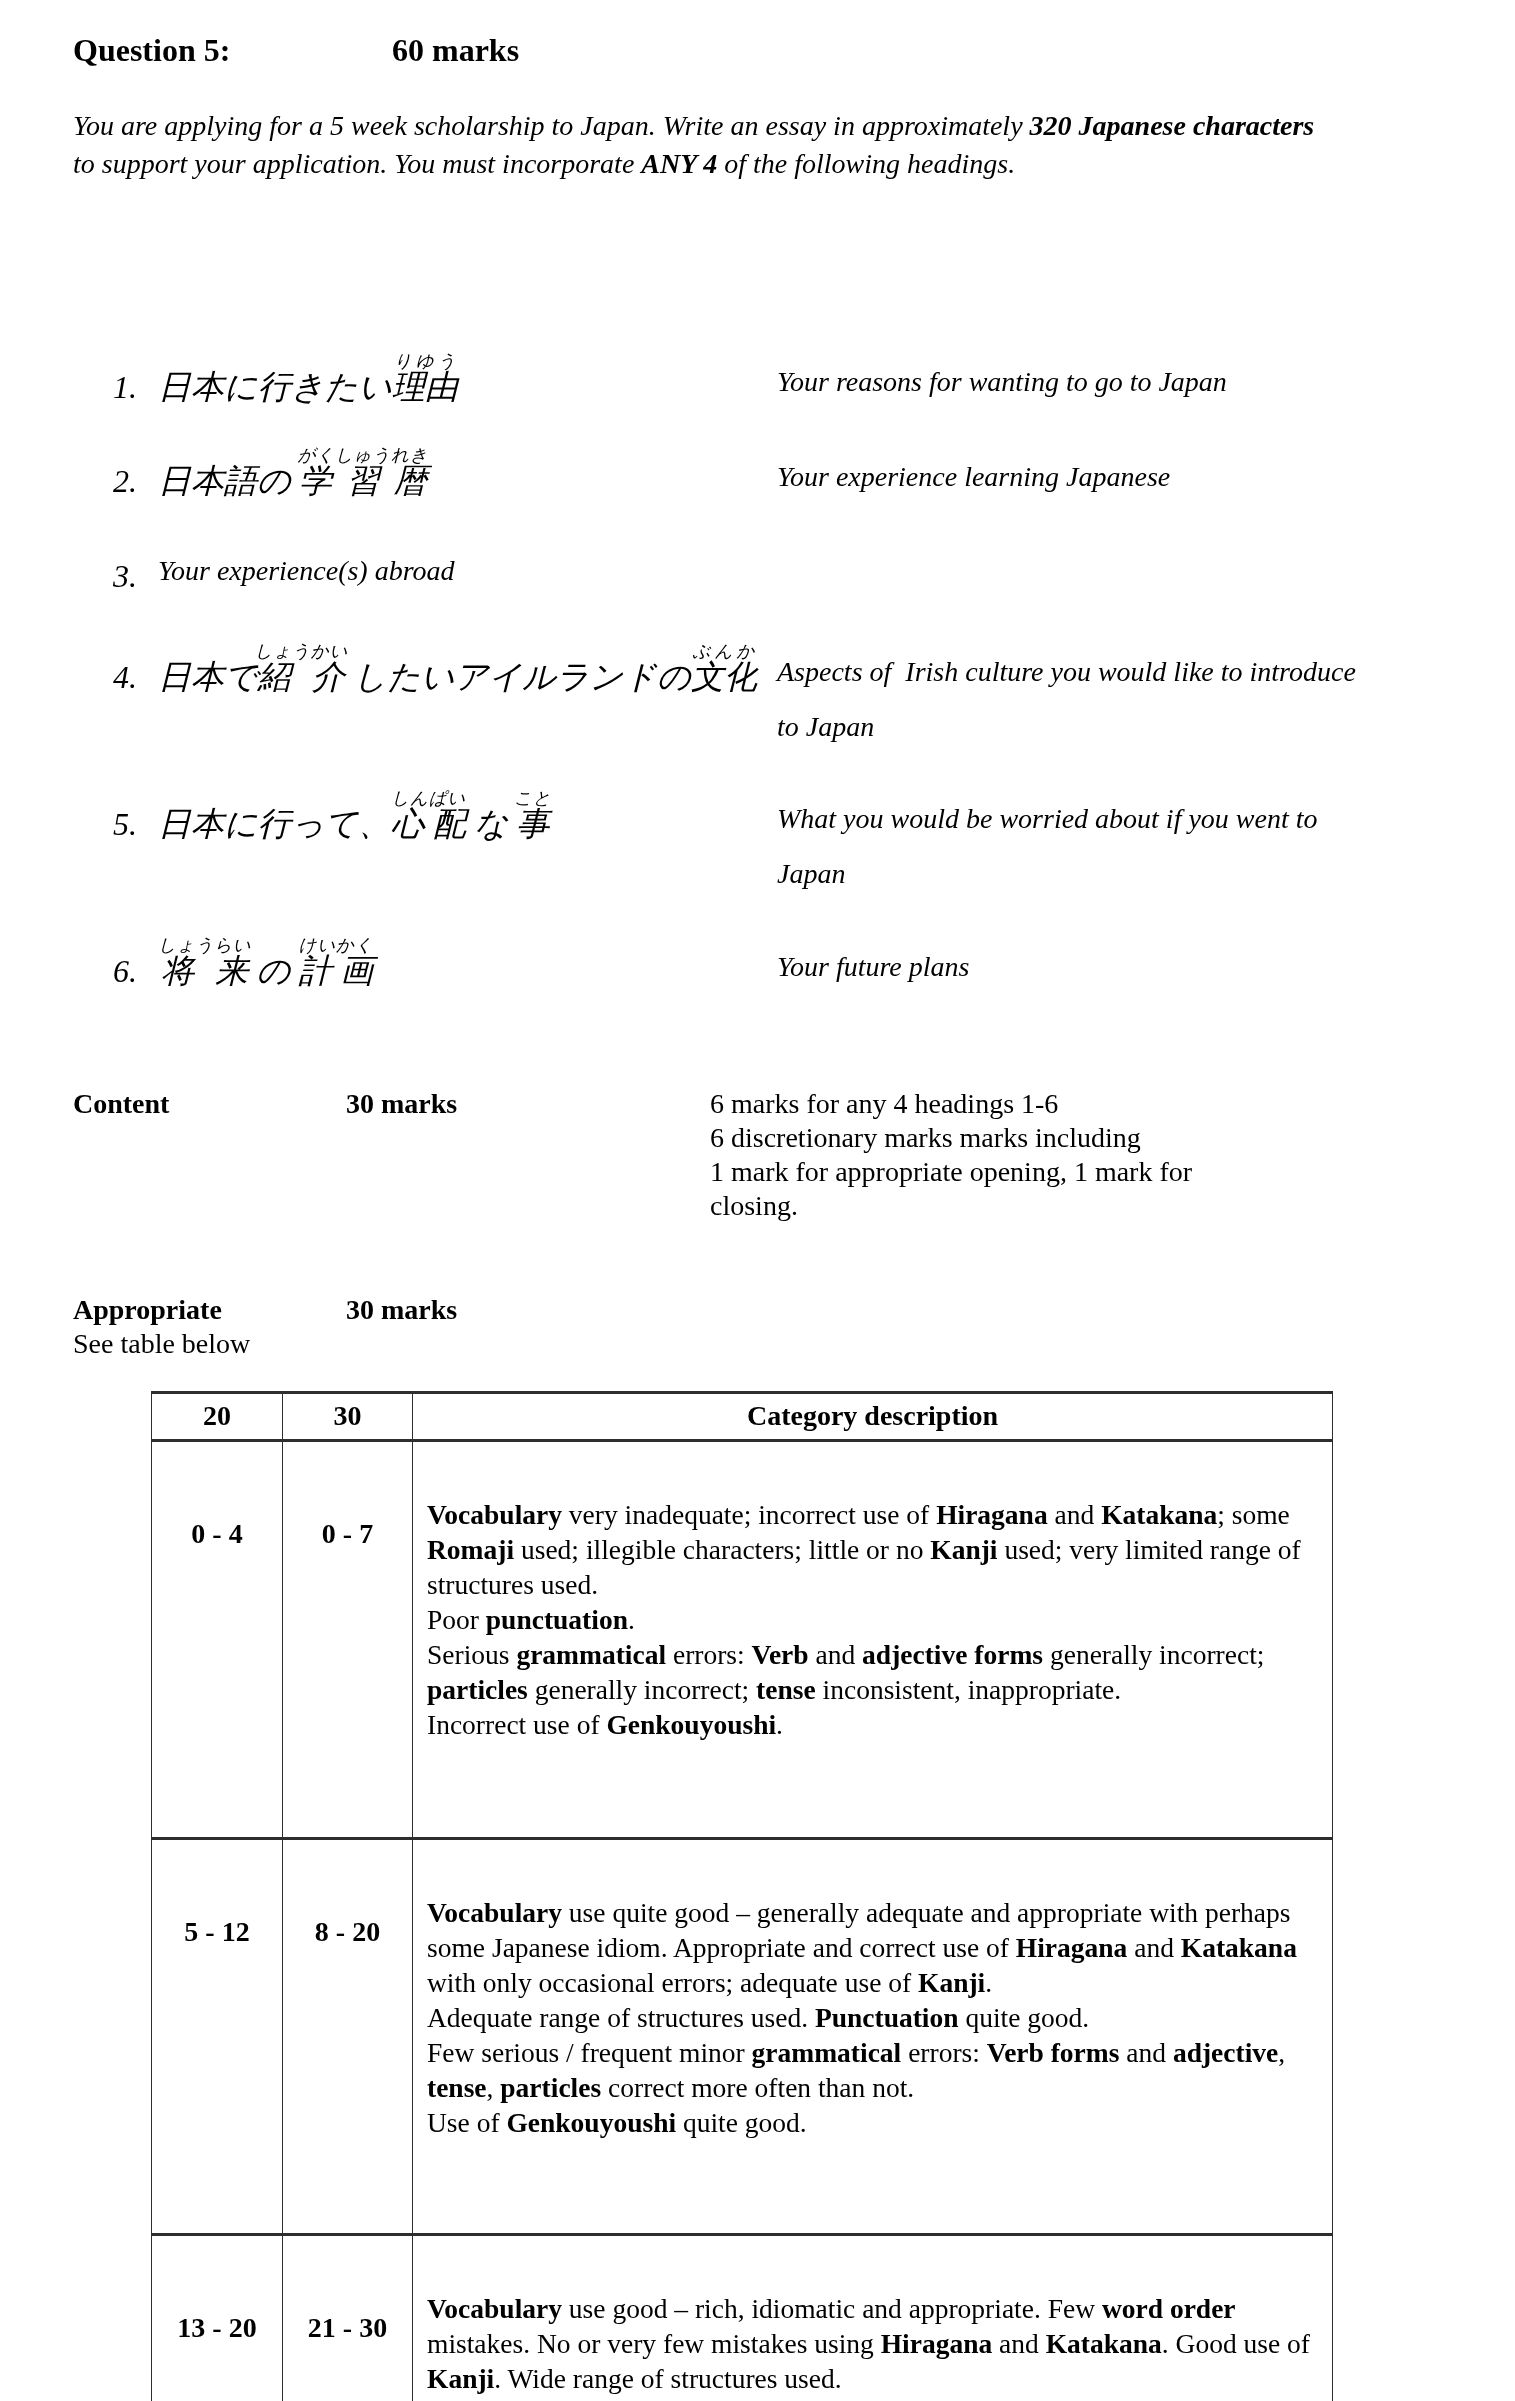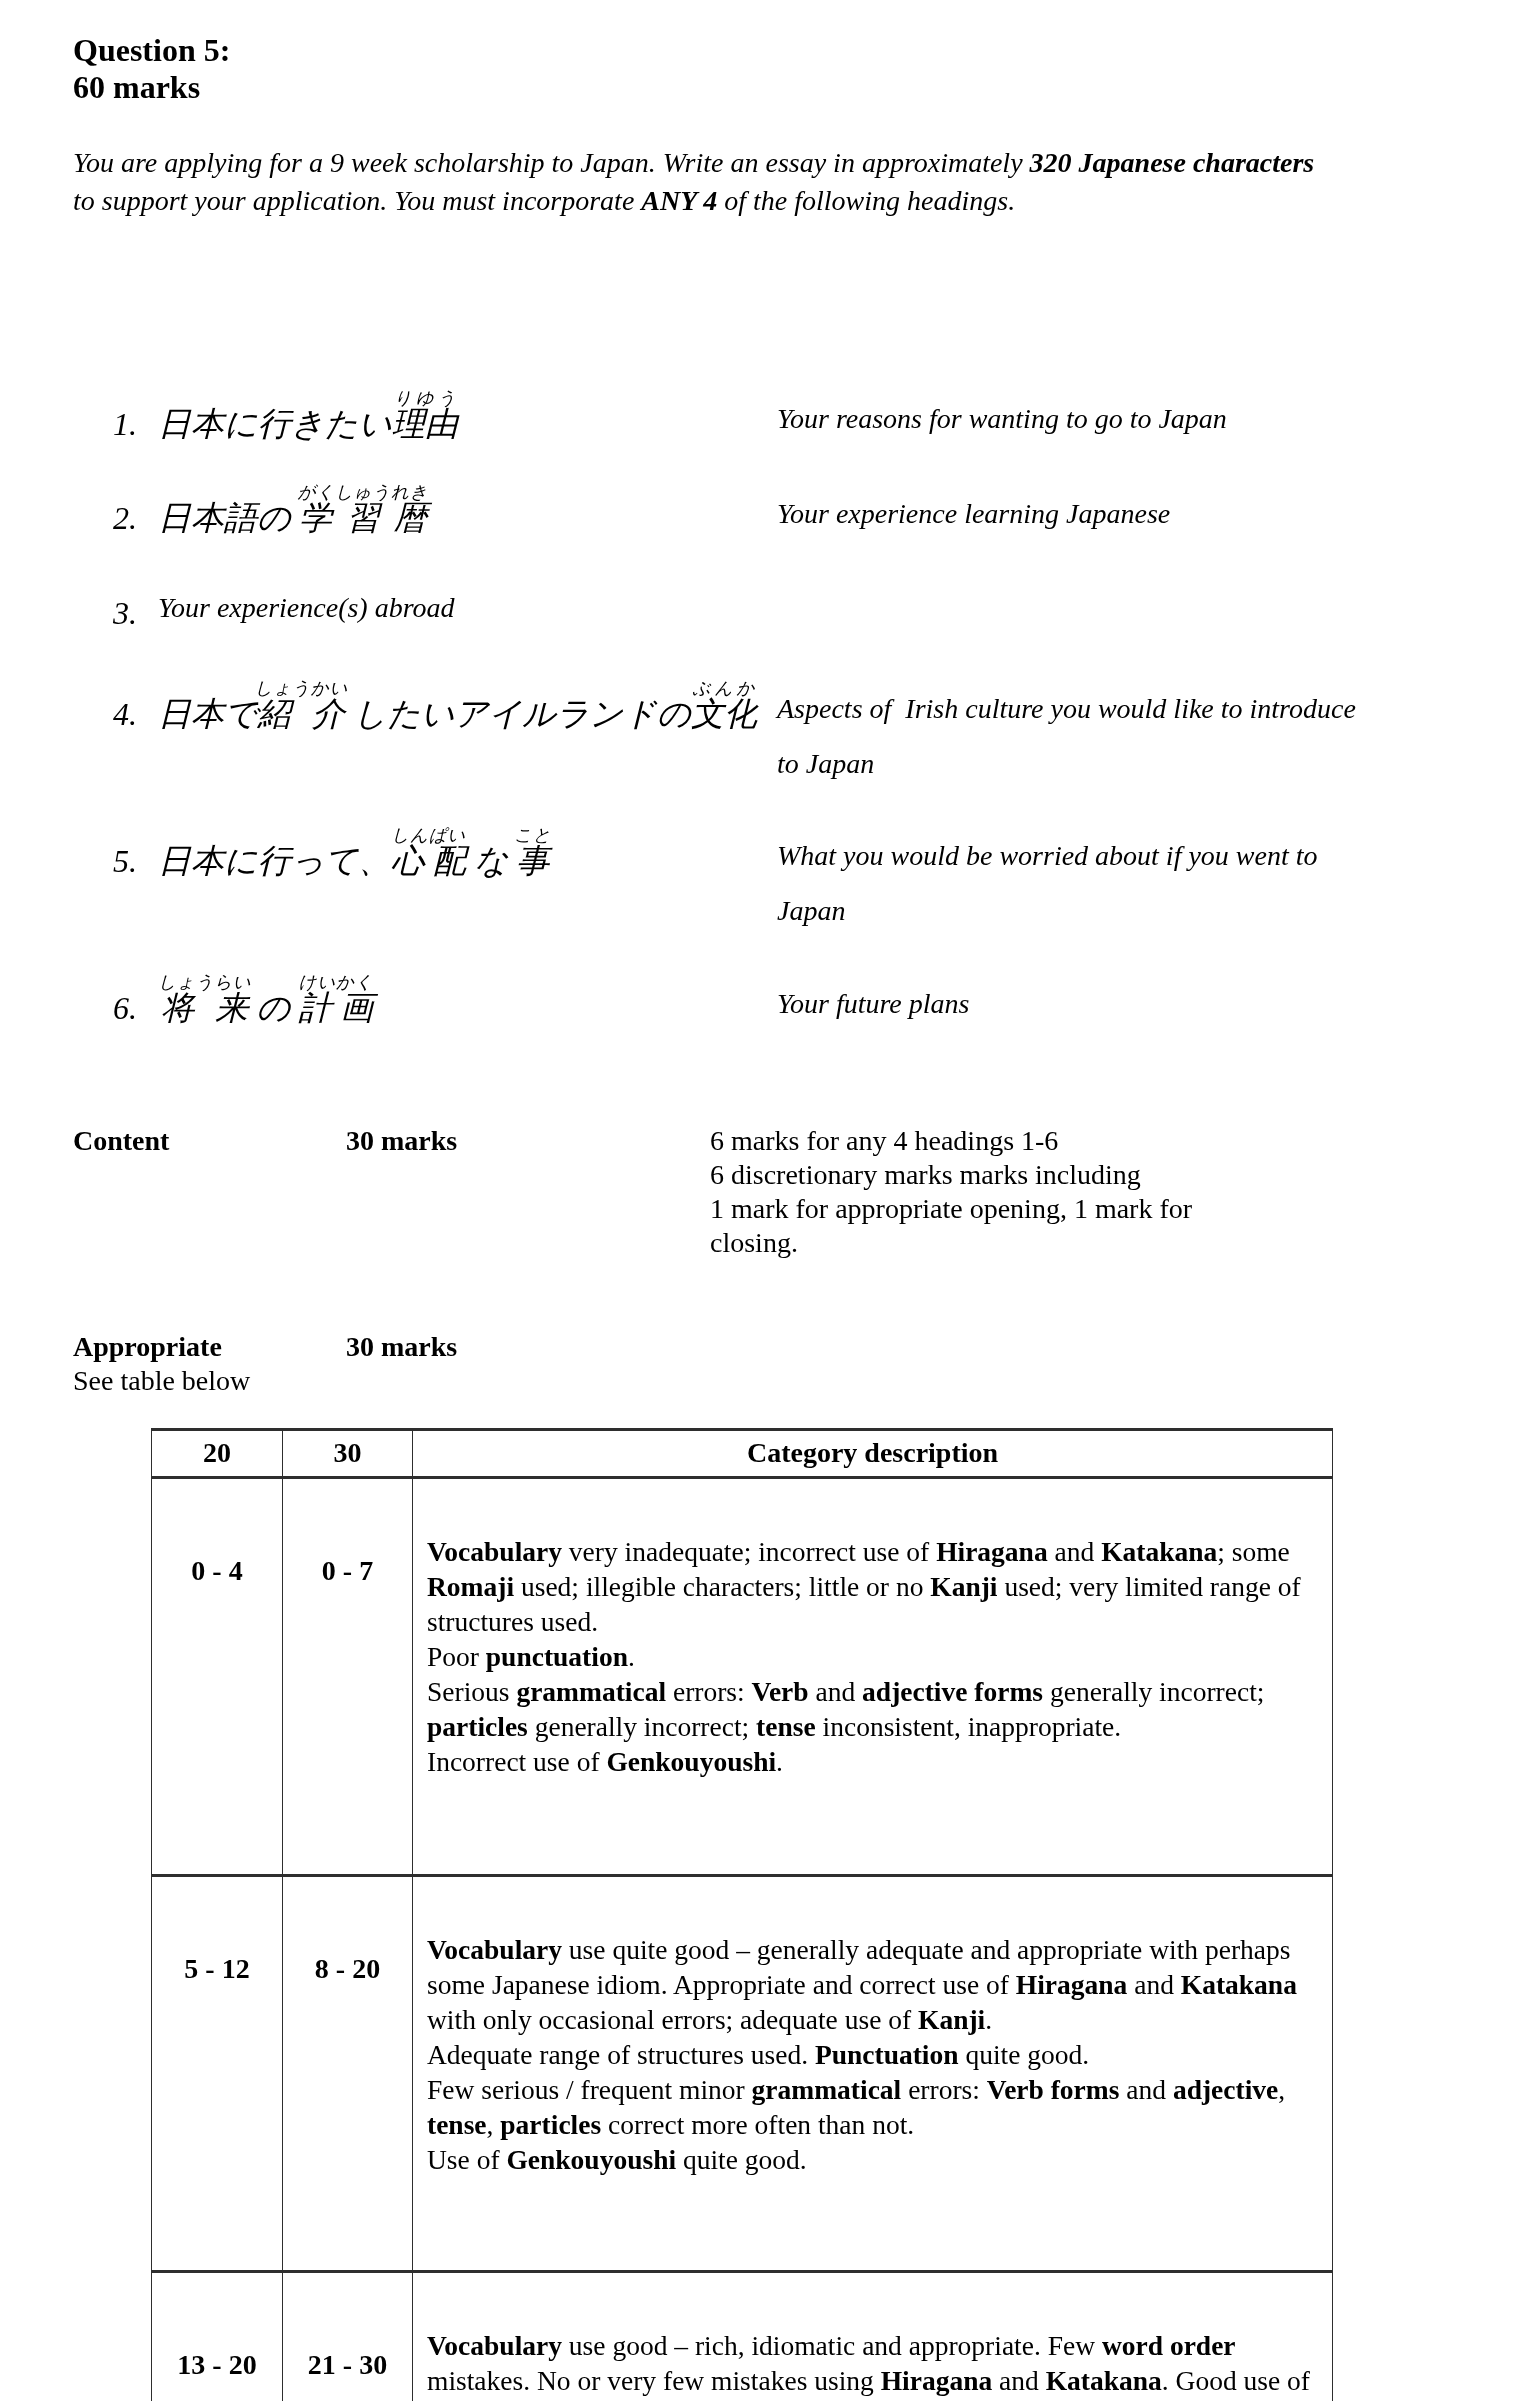--- a/index.html
+++ b/index.html
@@ -20,21 +20,20 @@
   }
   .b { font-weight: bold; }
   .rich { white-space: pre-wrap; }
 
   
   .qheader {
     display: flex;
     font-weight: bold;
     font-size: 32px;
     line-height: 37px;
-    flex-direction: column;
   }
   .qheader .qlabel { width: 319px; }
 
   
   .intro {
     margin-top: 38px;
     width: 1267px;
     font-style: italic;
     font-size: 28px;
     line-height: 38px;
@@ -135,21 +134,21 @@
 </head>
 <body>
 
 <div class="doc">
 
   <div class="qheader">
     <span class="qlabel">Question 5:</span>
     <span>60 marks</span>
   </div>
 
-  <div class="intro rich"><span>You are applying for a 9 week scholarship to Japan. Write an essay in approximately </span><span class="b">320 Japanese characters</span><span> to support your application. You must incorporate </span><span class="b">ANY 4</span><span> of the following headings.</span></div>
+  <div class="intro rich"><span>You are applying for a 5 week scholarship to Japan. Write an essay in approximately </span><span class="b">320 Japanese characters</span><span> to support your application. You must incorporate </span><span class="b">ANY 4</span><span> of the following headings.</span></div>
 
   <div class="headings">
 
     <div class="item item-m37">
       <span class="item-num">1.</span>
       <span class="item-jp">日本に行きたい<ruby>理由<rt>りゆう</rt></ruby></span>
       <span class="item-en">Your reasons for wanting to go to Japan</span>
     </div>
 
     <div class="item item-m37">

